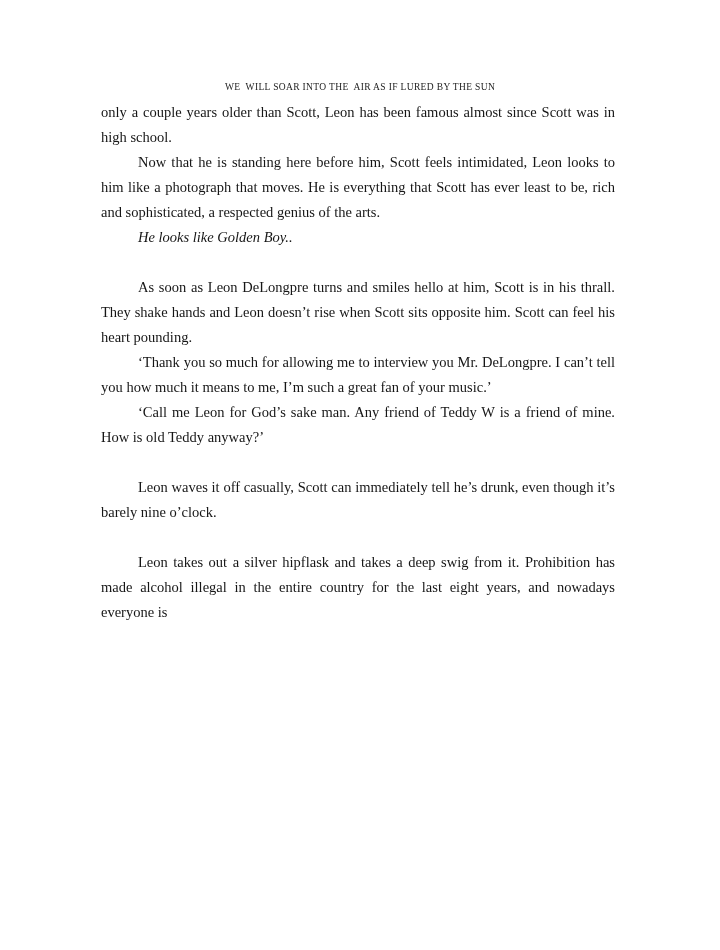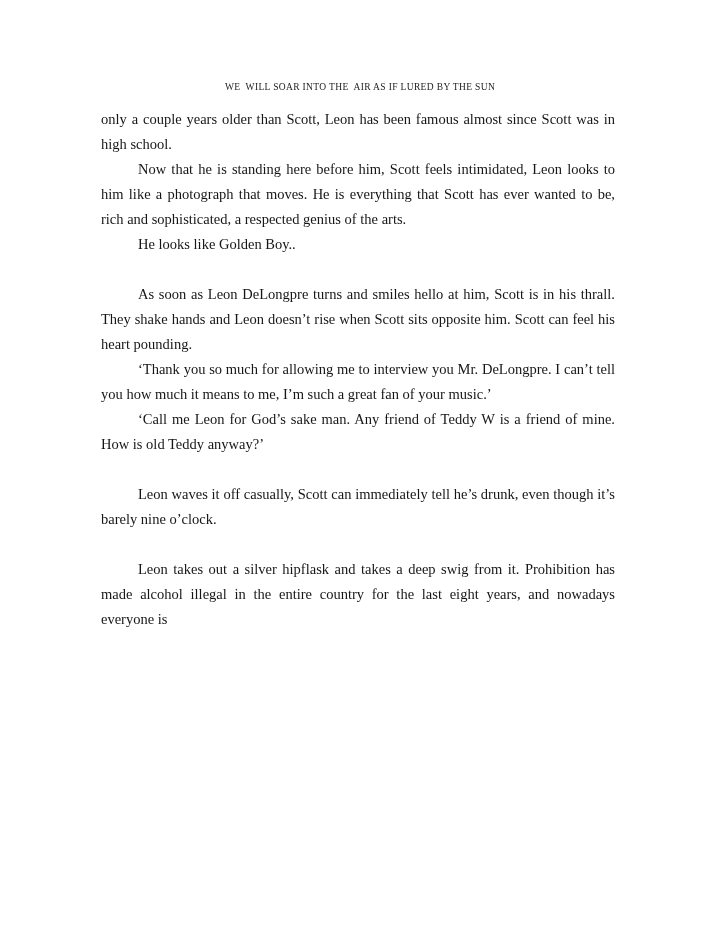--- a/index.html
+++ b/index.html
@@ -23,42 +23,42 @@
     right: 0;
     text-align: center;
     font-size: 9.5px;
     letter-spacing: 0.35px;
     white-space: pre;
     color: #1c1c1c;
   }
   .body-text {
     position: absolute;
     left: 101px;
-    top: 107px;
+    top: 100px;
     width: 514px;
   }
   p.para {
     margin: 0;
     font-size: 14.5px;
     line-height: 25px;
     text-align: justify;
     color: #161616;
   }
   p.para.indent { text-indent: 37px; }
-  p.para.italic { }
+  p.para.italic { font-style: italic; }
   p.para.gap { margin-top: 25px; }
 </style>
 </head>
 <body>
 
 <div class="page">
   <div class="running-header">WE  WILL SOAR INTO THE  AIR AS IF LURED BY THE SUN</div>
   <div class="body-text">
       <p class="para">only a couple years older than Scott, Leon has been famous almost since Scott was in high school.</p>
-      <p class="para indent">Now that he is standing here before him, Scott feels intimidated, Leon looks to him like a photograph that moves. He is everything that Scott has ever wanted to be, rich and sophisticated, a respected genius of the arts.</p>
+      <p class="para indent">Now that he is standing here before him, Scott feels intimidated, Leon looks to him like a photograph that moves. He is everything that Scott has ever least to be, rich and sophisticated, a respected genius of the arts.</p>
       <p class="para indent italic">He looks like Golden Boy..</p>
       <p class="para indent gap">As soon as Leon DeLongpre turns and smiles hello at him, Scott is in his thrall. They shake hands and Leon doesn’t rise when Scott sits opposite him. Scott can feel his heart pounding.</p>
       <p class="para indent">‘Thank you so much for allowing me to interview you Mr. DeLongpre. I can’t tell you how much it means to me, I’m such a great fan of your music.’</p>
       <p class="para indent">‘Call me Leon for God’s sake man. Any friend of Teddy W is a friend of mine. How is old Teddy anyway?’</p>
       <p class="para indent gap">Leon waves it off casually, Scott can immediately tell he’s drunk, even though it’s barely nine o’clock.</p>
       <p class="para indent gap">Leon takes out a silver hipflask and takes a deep swig from it. Prohibition has made alcohol illegal in the entire country for the last eight years, and nowadays everyone is</p>
     </div>
 </div>
 
 </body></html>

